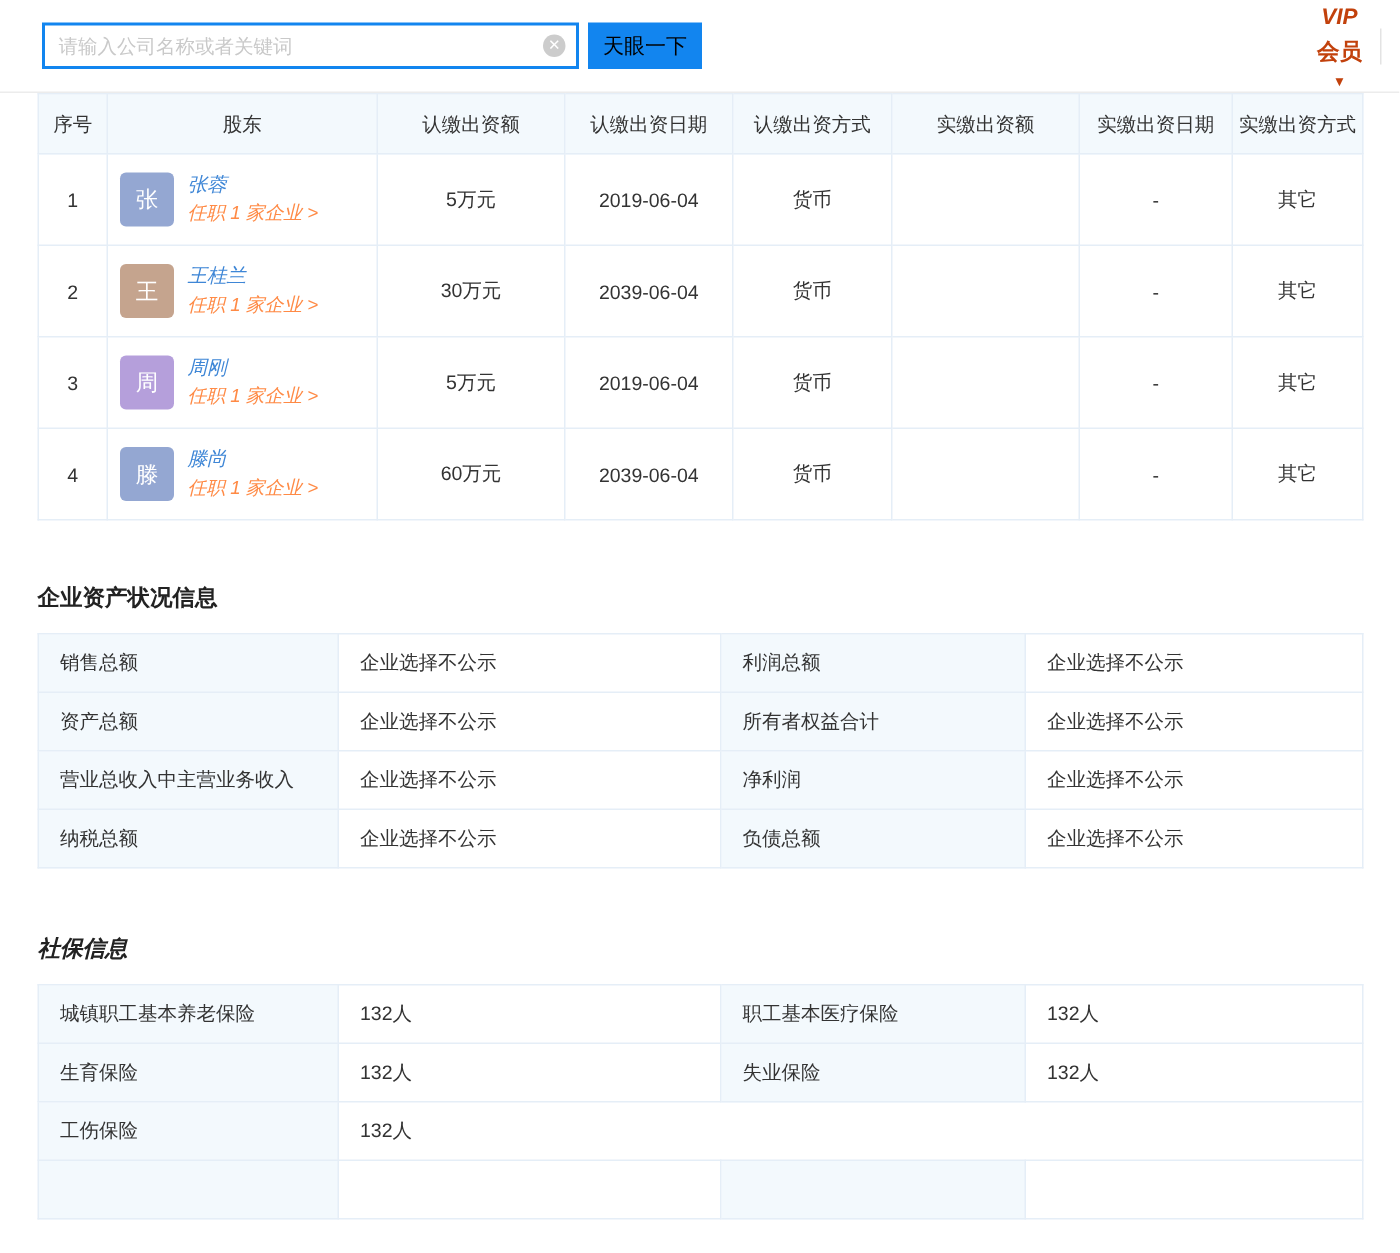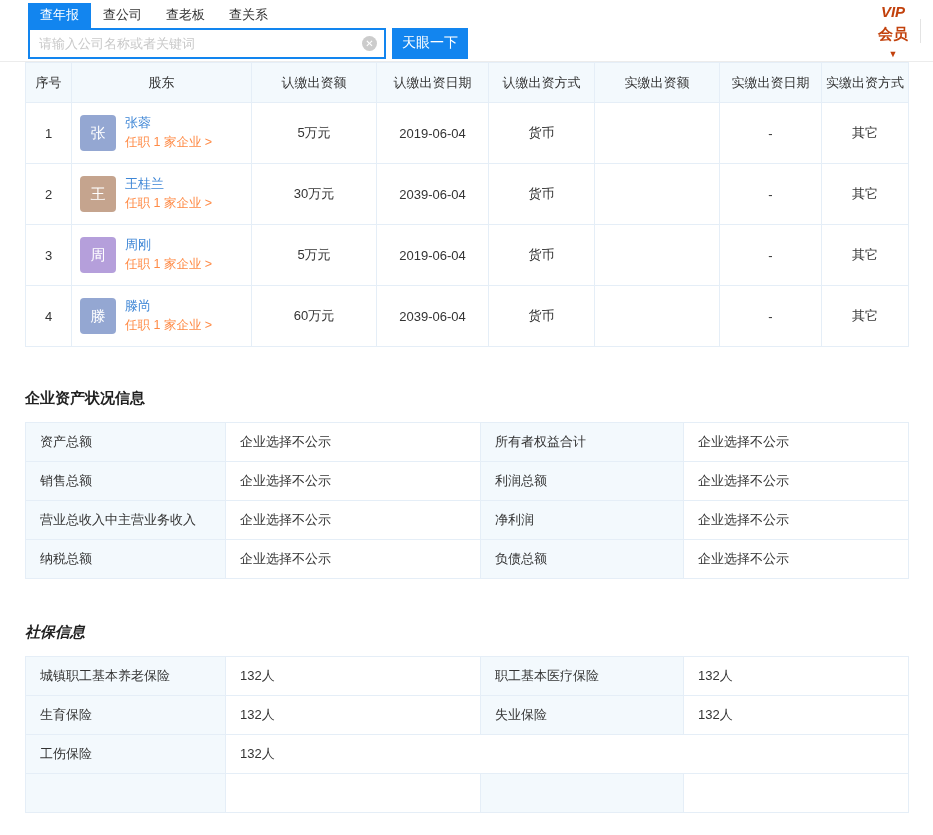--- a/index.html
+++ b/index.html
@@ -37,21 +37,21 @@
     padding: 0 30px 0 9px; font-size: 13px; outline: none; color: #333;
     font-family: inherit;
   }
   .search-input::placeholder { color: #c9c9c9; }
   .clear-icon {
     position: absolute; right: 9px; top: 8px; width: 15px; height: 15px;
     border-radius: 50%; background: #ccc; color: #fff; font-size: 10px;
     line-height: 15px; text-align: center; cursor: pointer;
   }
   .search-btn {
-    width: 76px; height: 31px; border: none; background: #1285ef; color: #ffffff;
+    width: 76px; height: 31px; border: none; background: #1285ef; color: #000000;
     font-size: 14px; cursor: pointer; margin-left: 6px; font-family: inherit;
   }
   .vip {
     margin-left: auto; color: #c2410c; font-weight: bold; font-size: 15px;
     display: flex; align-items: center; gap: 5px; cursor: pointer; white-space: nowrap; flex-direction: column;
   }
   .vip-en { font-style: italic; }
   .vip-caret { font-size: 9px; }
   .edge-divider { width: 1px; height: 24px; background: #e3e3e3; margin-left: 12px; }
   
@@ -62,39 +62,33 @@
   table { width: 100%; border-collapse: collapse; font-size: 13px; color: #333; table-layout: fixed; }
   th, td { border: 1px solid #e5eef7; }
   .sh-table th { background: #f3f9fd; height: 40px; font-weight: normal; text-align: center; }
   .sh-table td { height: 61px; text-align: center; }
   .holder-cell { text-align: left !important; padding: 0 8px; }
   .holder { display: flex; align-items: center; gap: 9px; }
   .avatar {
     width: 36px; height: 36px; border-radius: 4px; color: #fff; font-size: 15px;
     display: flex; align-items: center; justify-content: center; flex: none;
   }
-  .holder-info { display: flex; flex-direction: column; gap: 4px; line-height: 1.15; }
+  .holder-info { display: flex; flex-direction: column; gap: 4px; line-height: 1.15; font-style: italic; }
   .name-link { color: #3e86d6; cursor: pointer; text-decoration: none; }
   .emp-link { color: #ff8a45; cursor: pointer; text-decoration: none; font-size: 12.5px; }
   .kv-table td { height: 39px; padding: 0 14px; text-align: left; }
   .kv-label { background: #f3f9fd; }
 </style>
 </head>
 <body>
 
 <div class="header">
 
 
   <div class="search-block">
-    <div class="tabs">
-      <span class="tab active">查年报</span>
-      <span class="tab">查公司</span>
-      <span class="tab">查老板</span>
-      <span class="tab">查关系</span>
-    </div>
     <div class="search-row">
       <span class="search-input-wrap">
         <input class="search-input" type="text" placeholder="请输入公司名称或者关键词" style="">
         <span class="clear-icon">✕</span>
       </span>
       <button class="search-btn">天眼一下</button>
     </div>
   </div>
 
   <div class="vip">
@@ -209,29 +203,29 @@
   <div class="section-title t2">企业资产状况信息</div>
   <table class="kv-table">
     <colgroup>
       <col style="width:200px">
         <col style="width:255px">
         <col style="width:203px">
         <col style="width:225px">
     </colgroup>
     <tbody>
       <tr>
+        <td class="kv-label">销售总额</td>
+        <td>企业选择不公示</td>
+        <td class="kv-label">利润总额</td>
+        <td>企业选择不公示</td>
+      </tr>
+      <tr>
         <td class="kv-label">资产总额</td>
         <td>企业选择不公示</td>
         <td class="kv-label">所有者权益合计</td>
-        <td>企业选择不公示</td>
-      </tr>
-      <tr>
-        <td class="kv-label">销售总额</td>
-        <td>企业选择不公示</td>
-        <td class="kv-label">利润总额</td>
         <td>企业选择不公示</td>
       </tr>
       <tr>
         <td class="kv-label">营业总收入中主营业务收入</td>
         <td>企业选择不公示</td>
         <td class="kv-label">净利润</td>
         <td>企业选择不公示</td>
       </tr>
       <tr>
         <td class="kv-label">纳税总额</td>

